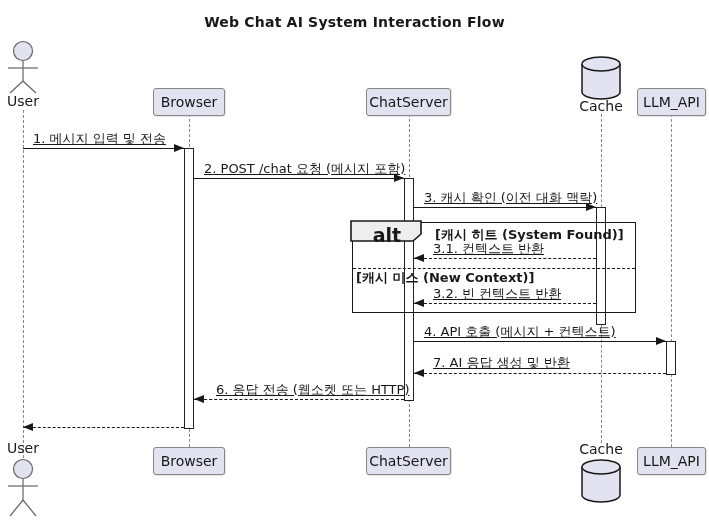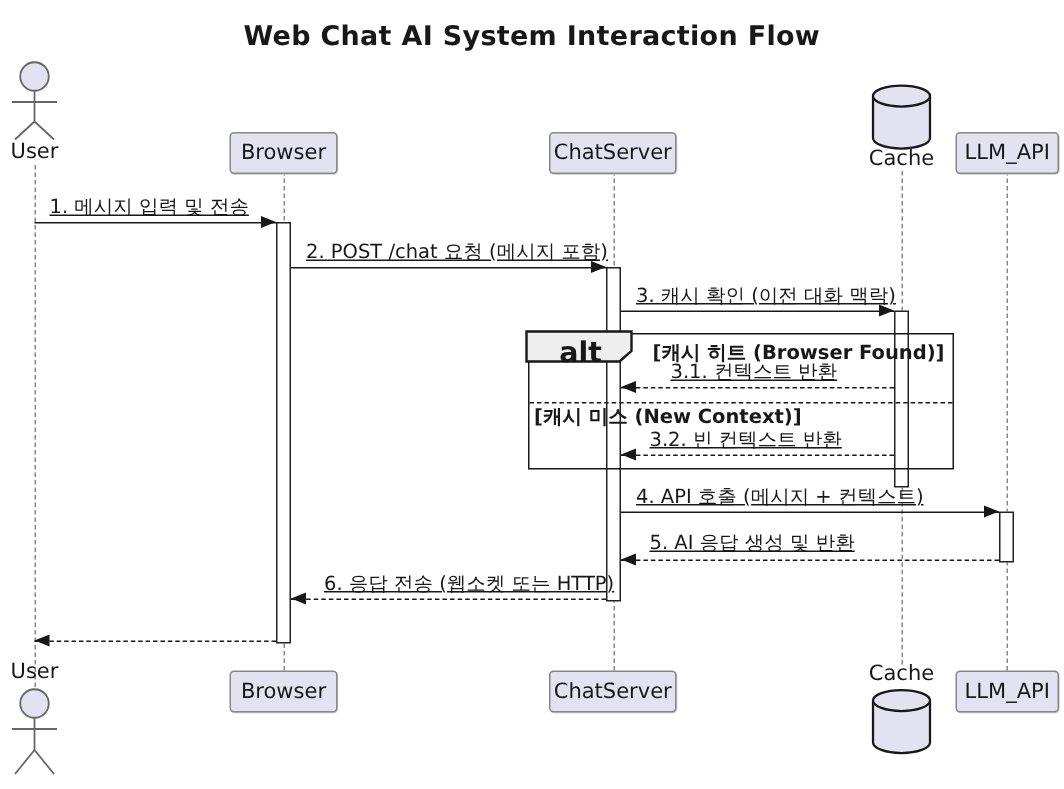--- a/index.html
+++ b/index.html
@@ -1,19 +1,19 @@
 <!DOCTYPE html>
 <html><head>
 <meta charset="utf-8">
 <style>
   html,body{margin:0;padding:0;background:#fff;}
   #canvas{position:relative;width:709px;height:526px;background:#ffffff;overflow:hidden;
           font-family:"DejaVu Sans","Liberation Sans",sans-serif;color:#181818;}
   .title{position:absolute;top:14px;left:0;right:0;text-align:center;
-         font-size:18px;font-weight:bold;letter-spacing:.2px;}
+         font-size:14px;font-weight:bold;letter-spacing:.2px;}
   .pbox{position:absolute;height:26px;background:#E2E2F0;border:1px solid #888;
         border-radius:3px;display:flex;align-items:center;justify-content:center;
         font-size:14px;box-shadow:0.5px 0.5px 0 #ccc;text-align:right;}
   .plabel{position:absolute;font-size:14px;text-align:center;white-space:nowrap;
           transform:translateX(-50%);}
   .lifeline{position:absolute;width:0;border-left:1px dashed #888;}
   .activation{position:absolute;width:8px;background:#fff;border:1px solid #222;}
   .mline{position:absolute;height:0;}
   .mline.solid{border-top:1px solid #181818;}
   .mline.dashed{border-top:1px dashed #181818;}
@@ -81,38 +81,38 @@
 
   <div class="mlabel" style="left:424px;top:190px;">3. 캐시 확인 (이전 대화 맥락)</div>
   <div class="mline solid" style="left:414px;top:207px;width:182px;"></div>
   <div class="arr r" style="left:586px;top:203px;"></div>
 
   <div class="alt-frame">
     <svg class="alt-pentagon" width="72" height="21">
       <polygon points="0,0 70,0 70,13 62,20 0,20" fill="#EEEEEE" stroke="#181818" stroke-width="1.6"></polygon>
     </svg>
     <div class="alt-op">alt</div>
-    <div class="alt-cond1">[캐시 히트 (Browser Found)]</div>
+    <div class="alt-cond1">[캐시 히트 (System Found)]</div>
     <div class="alt-divider"></div>
     <div class="alt-cond2">[캐시 미스 (New Context)]</div>
   </div>
 
-  <div class="mlabel" style="left:447px;top:241px;">3.1. 컨텍스트 반환</div>
+  <div class="mlabel" style="left:433px;top:241px;">3.1. 컨텍스트 반환</div>
   <div class="mline dashed" style="left:414px;top:258px;width:182px;"></div>
   <div class="arr l" style="left:414px;top:254px;"></div>
 
   <div class="mlabel" style="left:433px;top:286px;">3.2. 빈 컨텍스트 반환</div>
   <div class="mline dashed" style="left:414px;top:303px;width:182px;"></div>
   <div class="arr l" style="left:414px;top:299px;"></div>
 
   <div class="mlabel" style="left:424px;top:324px;">4. API 호출 (메시지 + 컨텍스트)</div>
   <div class="mline solid" style="left:414px;top:341px;width:252px;"></div>
   <div class="arr r" style="left:656px;top:337px;"></div>
 
-  <div class="mlabel" style="left:433px;top:355px;">5. AI 응답 생성 및 반환</div>
+  <div class="mlabel" style="left:433px;top:355px;">7. AI 응답 생성 및 반환</div>
   <div class="mline dashed" style="left:414px;top:373px;width:252px;"></div>
   <div class="arr l" style="left:414px;top:369px;"></div>
 
   <div class="mlabel" style="left:204px;top:382px;margin-left:12px;">6. 응답 전송 (웹소켓 또는 HTTP)</div>
   <div class="mline dashed" style="left:194px;top:399px;width:210px;"></div>
   <div class="arr l" style="left:194px;top:395px;"></div>
 
   <div class="mline dashed" style="left:23px;top:427px;width:161px;"></div>
   <div class="arr l" style="left:23px;top:423px;"></div>
 

